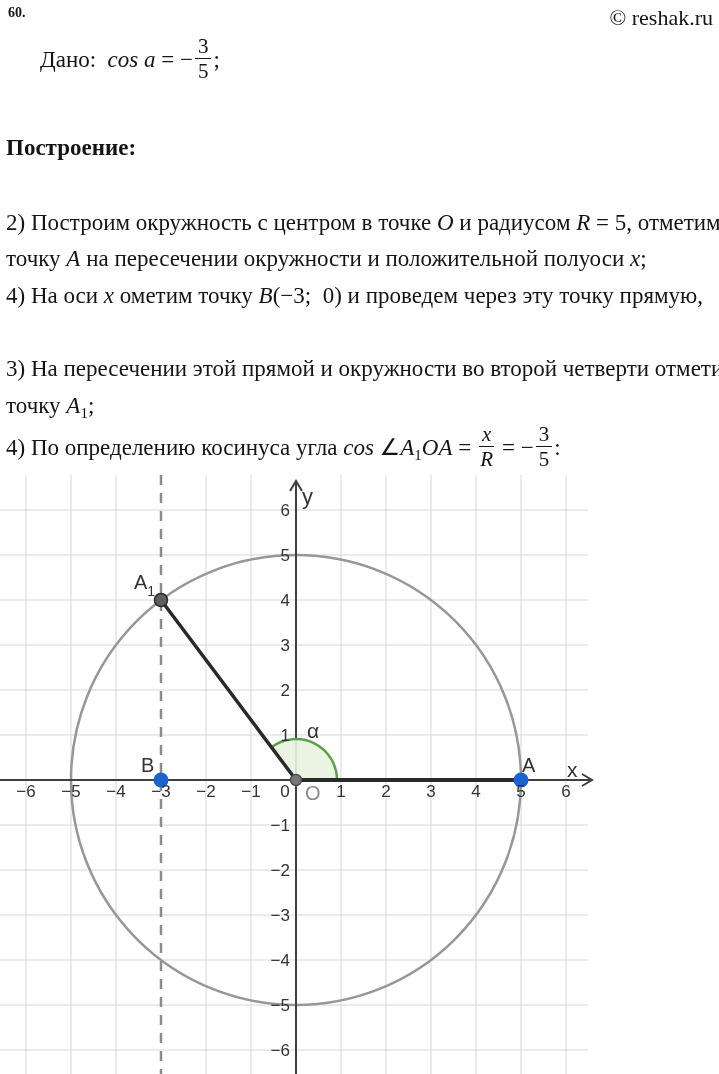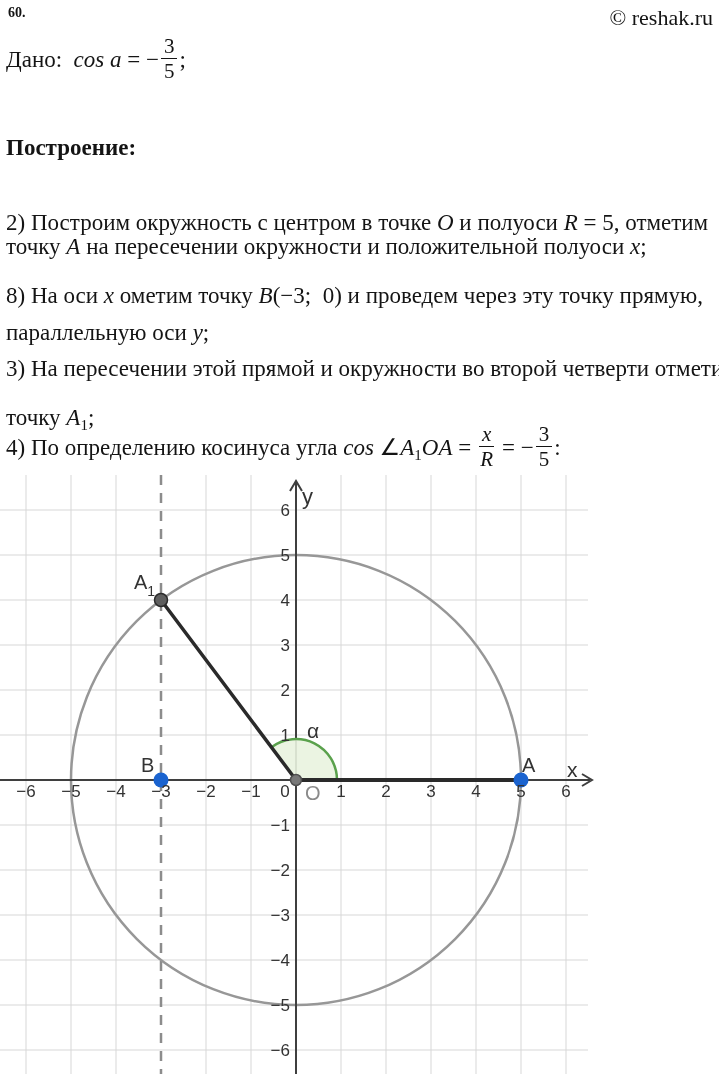--- a/index.html
+++ b/index.html
@@ -23,28 +23,27 @@
   #graph text{font-family:"Liberation Sans",sans-serif;font-size:17px;fill:#333333}
   #graph .ptlabel{font-size:20px}
 </style>
 </head>
 <body>
 
 <div class="hdr-num">60.</div>
 <div class="hdr-wm">© reshak.ru</div>
 
 <div id="solution">
-    <div class="line" style="top: 38px;"><span>Дано:&nbsp; </span><span class="it">cos a</span><span> = −</span><span class="frac"><span class="num">3</span><span class="den">5</span></span><span>;</span></div>
+    <div class="line" style="top: 38px; margin-left: 34px;"><span>Дано:&nbsp; </span><span class="it">cos a</span><span> = −</span><span class="frac"><span class="num">3</span><span class="den">5</span></span><span>;</span></div>
     <div class="line" style="top: 130px; font-weight: bold;"><span>Построение:</span></div>
-    <div class="line" style="top: 205px;"><span>2) Построим окружность с центром в точке </span><span class="it">O</span><span> и полуоси </span><span class="it">R</span><span> = 5, отметим</span></div>
-    <div class="line" style="top: 229px; text-align: right;"><span>точку </span><span class="it">A</span><span> на пересечении окружности и положительной полуоси </span><span class="it">x</span><span>;</span></div>
-    <div class="line" style="top: 278px;"><span>8) На оси </span><span class="it">x</span><span> ометим точку </span><span class="it">B</span><span>(−3;&nbsp; 0) и проведем через эту точку прямую,</span></div>
-    <div class="line" style="top: 315px;"><span>параллельную оси </span><span class="it">y</span><span>;</span></div>
+    <div class="line" style="top: 205px;"><span>2) Построим окружность с центром в точке </span><span class="it">O</span><span> и радиусом </span><span class="it">R</span><span> = 5, отметим</span></div>
+    <div class="line" style="top: 241px; text-align: right;"><span>точку </span><span class="it">A</span><span> на пересечении окружности и положительной полуоси </span><span class="it">x</span><span>;</span></div>
+    <div class="line" style="top: 278px;"><span>4) На оси </span><span class="it">x</span><span> ометим точку </span><span class="it">B</span><span>(−3;&nbsp; 0) и проведем через эту точку прямую,</span></div>
     <div class="line" style="top: 351px;"><span>3) На пересечении этой прямой и окружности во второй четверти отметим</span></div>
-    <div class="line" style="top: 388px; margin-top: 12px;"><span>точку </span><span class="it">A</span><span class="sub">1</span><span>;</span></div>
+    <div class="line" style="top: 388px;"><span>точку </span><span class="it">A</span><span class="sub">1</span><span>;</span></div>
     <div class="line" style="top: 426px;"><span>4) По определению косинуса угла </span><span class="it">cos </span><span>∠</span><span class="it">A</span><span class="sub">1</span><span class="it">OA</span><span> = </span><span class="frac it"><span class="num">x</span><span class="den">R</span></span><span> = −</span><span class="frac"><span class="num">3</span><span class="den">5</span></span><span>:</span></div>
   </div>
 
 <svg id="graph" width="719" height="599" viewBox="0 0 719 599">
 
   <g stroke="#d7d7d7" stroke-width="1">
       <line x1="0" y1="575" x2="588" y2="575"></line>
       <line x1="26" y1="0" x2="26" y2="599"></line>
       <line x1="0" y1="530" x2="588" y2="530"></line>
       <line x1="71" y1="0" x2="71" y2="599"></line>

